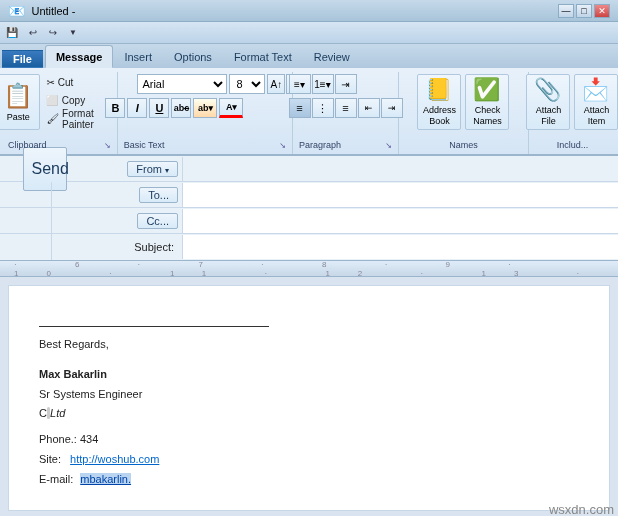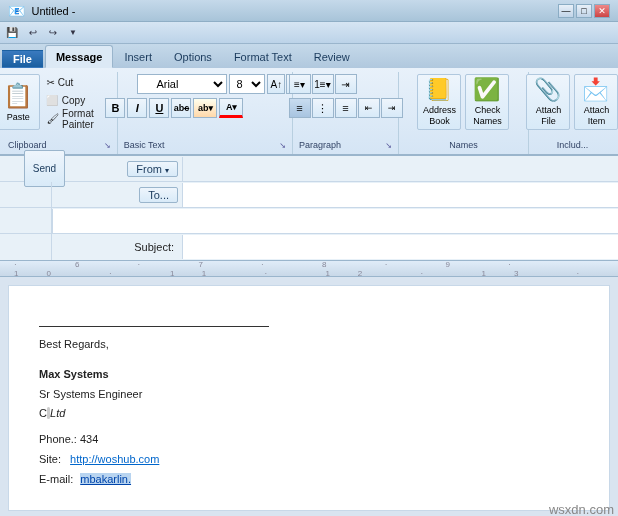--- a/index.html
+++ b/index.html
@@ -130,21 +130,21 @@
       padding: 0 3px;
       font-size: 10px;
       color: #222;
     }
 
     
     .font-group { min-width: 160px; }
     .font-row1 { display: flex; align-items: center; gap: 2px; margin-bottom: 2px; }
     .font-select {
       width: 90px; height: 20px; font-size: 11px;
-      border: 1px solid #9ab5cc; background: white; padding: 0 14px; margin-left: 32px;
+      border: 1px solid #9ab5cc; background: white; padding: 0 0; margin-left: 32px;
     }
     .size-select {
       width: 36px; height: 20px; font-size: 11px;
       border: 1px solid #9ab5cc; background: white; padding: 0 2px;
     }
     .font-size-btns { display: flex; gap: 1px; }
     .font-sz-btn {
       width: 18px; height: 20px; background: linear-gradient(to bottom, #eef5fc, #d8eaf8);
       border: 1px solid #9ab5cc; font-size: 10px; cursor: pointer; display: flex; align-items: center; justify-content: center;
     }
@@ -228,21 +228,21 @@
       display: flex;
       align-items: center;
       justify-content: center;
       border-right: 1px solid #9ab5cc;
     }
     .send-btn {
       background: linear-gradient(to bottom, #eef5fc, #d8eaf8);
       border: 1px solid #9ab5cc;
       border-radius: 2px;
       padding: 12px 8px;
-      font-size: 10px;
+      font-size: 16px;
       cursor: pointer;
       color: #1a3a5c;
       width: 44px;
       text-align: center;
       margin-left: 37px;
     }
     .subject-row {
       display: flex;
       align-items: center;
       height: 26px;
@@ -462,20 +462,23 @@
   </div>
   <div class="field-row">
     <div style="width:52px;border-right:1px solid #c8d8e8;height:100%;"></div>
     <div class="field-label-group">
       <div class="field-btn">To...</div>
     </div>
     <input class="field-input" type="text" style="">
   </div>
   <div class="field-row">
     <div style="width:52px;border-right:1px solid #c8d8e8;height:100%;"></div>
+    <div class="field-label-group">
+      <div class="field-btn">Cc...</div>
+    </div>
     <input class="field-input" type="text" style="">
   </div>
   <div class="subject-row">
     <div style="width:52px;border-right:1px solid #c8d8e8;height:100%;"></div>
     <div class="subject-label">Subject:</div>
     <input class="field-input" type="text" style="">
   </div>
 </div>
 
 <div class="ruler">
@@ -483,21 +486,21 @@
     <span style="font-size:8px;color:#889;letter-spacing:28px;padding-left:4px;">· 1 · 2 · 3 · 4 · 5 · 6 · 7 · 8 · 9 · 10 · 11 · 12 · 13 · 14 · 15 ·</span>
   </div>
 </div>
 
 <div style="background:#d9e4f0;padding:4px;position:relative;">
   <div class="doc-body">
     <div class="signature-line"></div>
     <div class="sig-text">
       <div>Best Regards,</div>
       <div style="height:10px;"></div>
-      <div class="sig-name">Max Systems</div>
+      <div class="sig-name">Max Bakarlin</div>
       <div>Sr Systems Engineer</div>
       <div>
         <span>C</span><span class="sig-blur">            </span> <em>Ltd</em>
       </div>
       <div>
         <span class="sig-blur">                                        </span>
       </div>
       <div style="height:6px;"></div>
       <div>
         <span>Phone.:</span>

